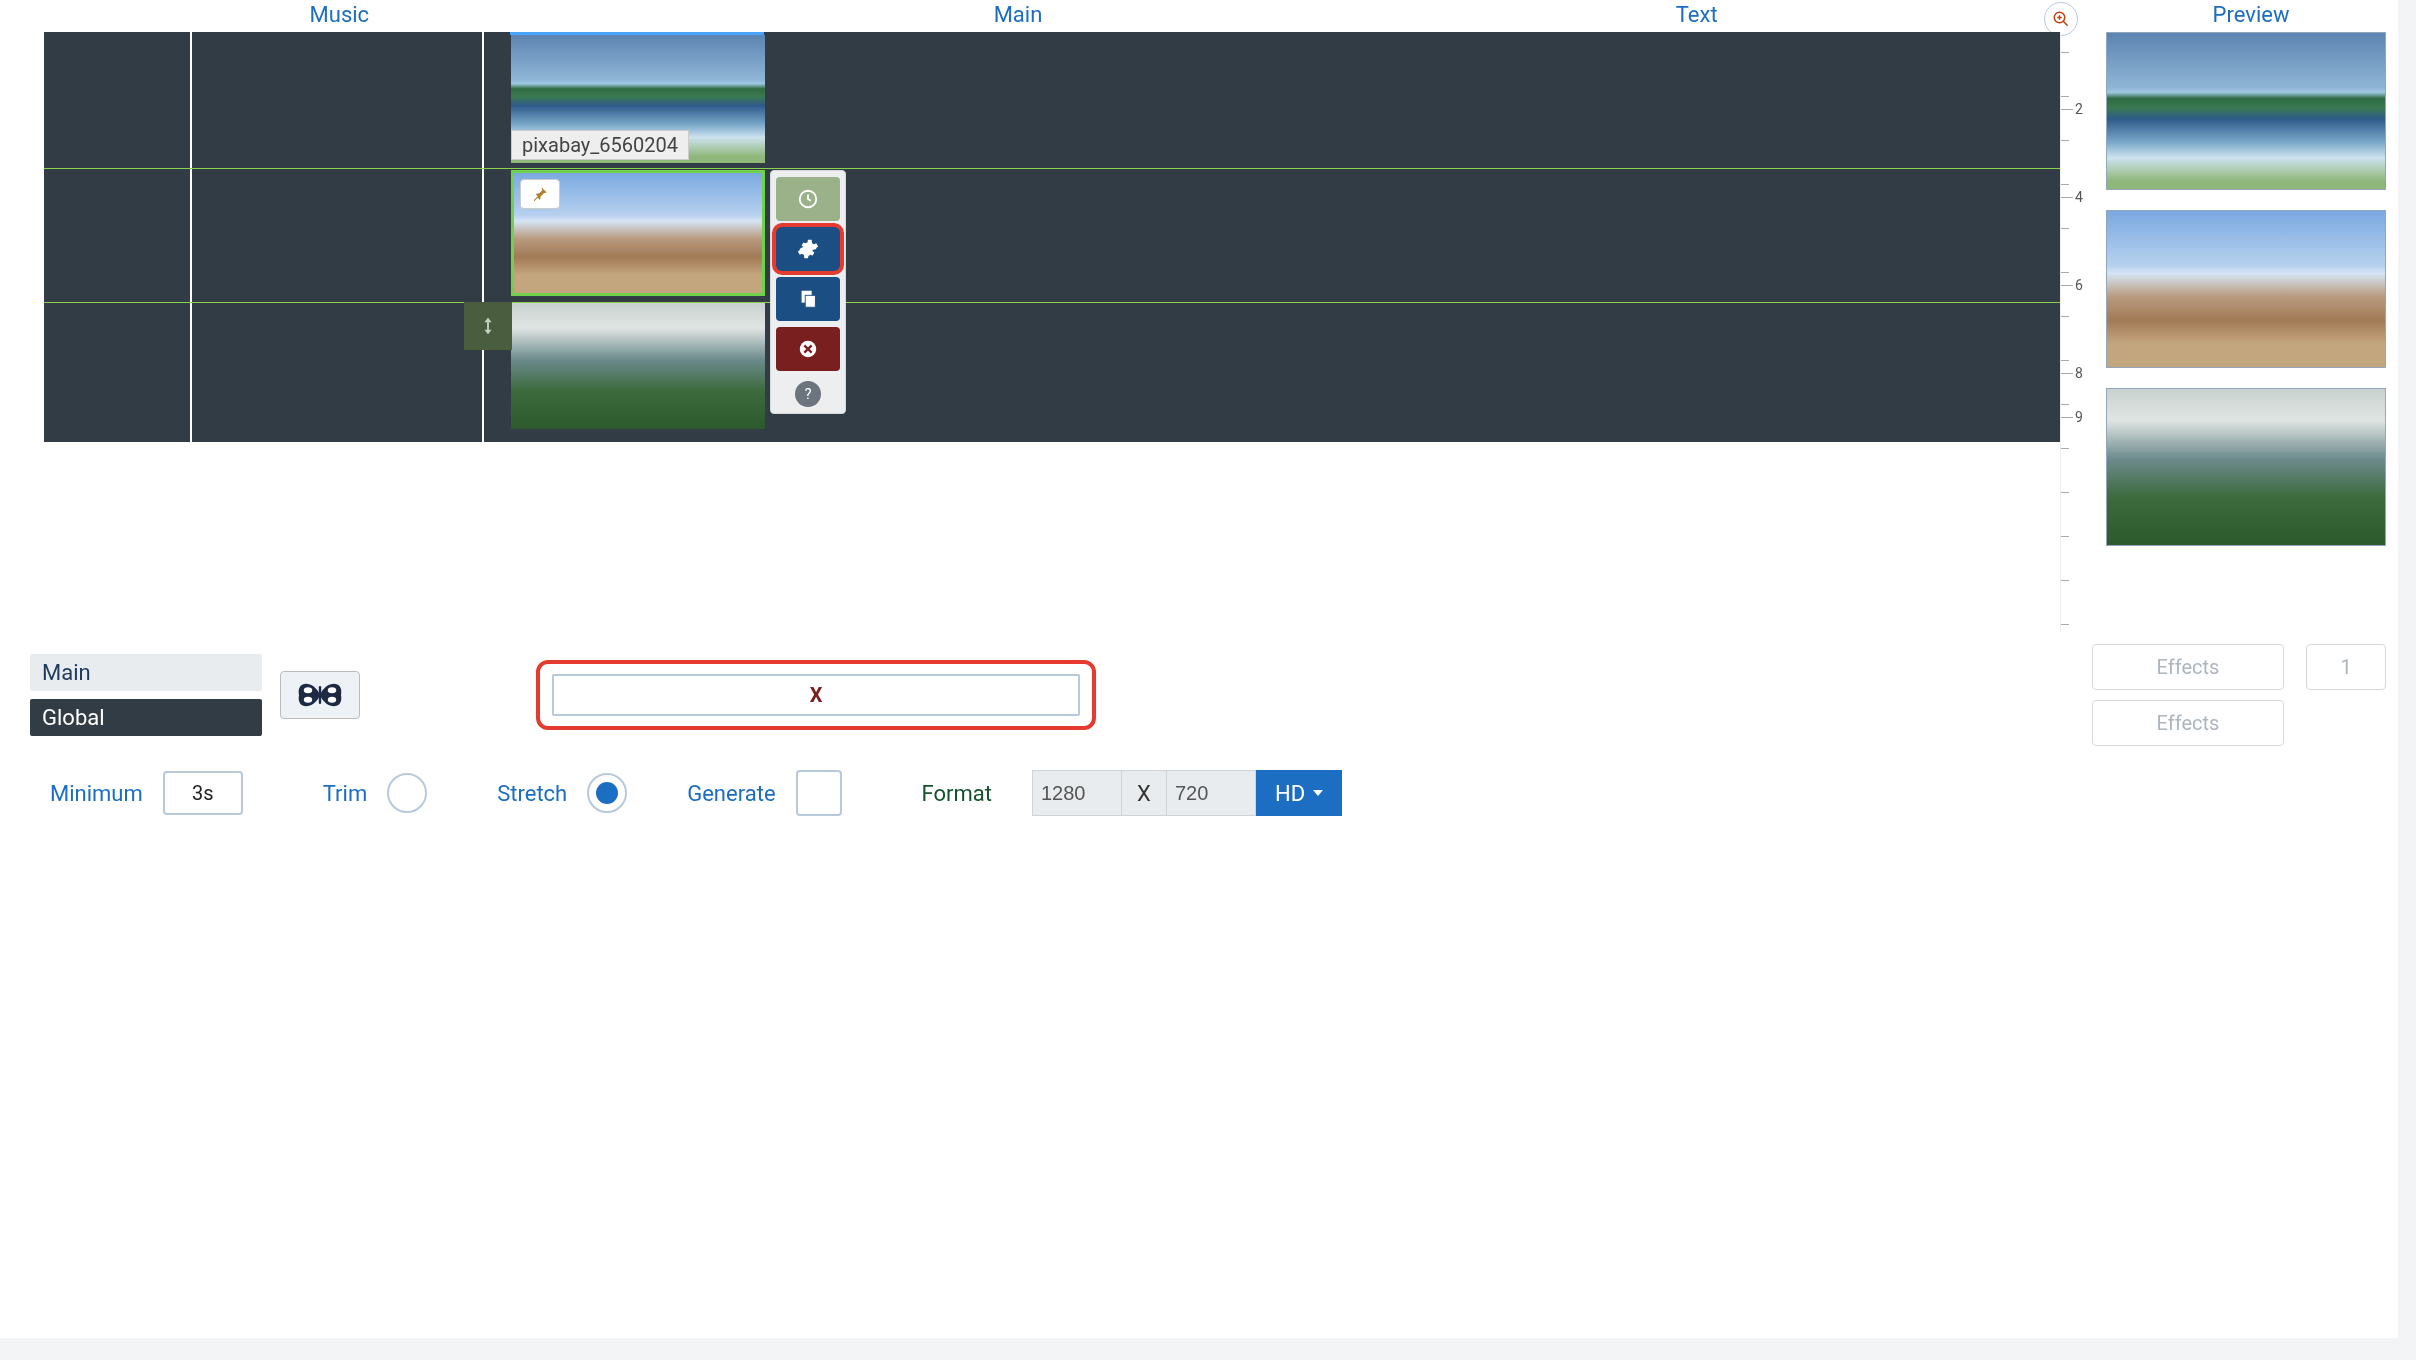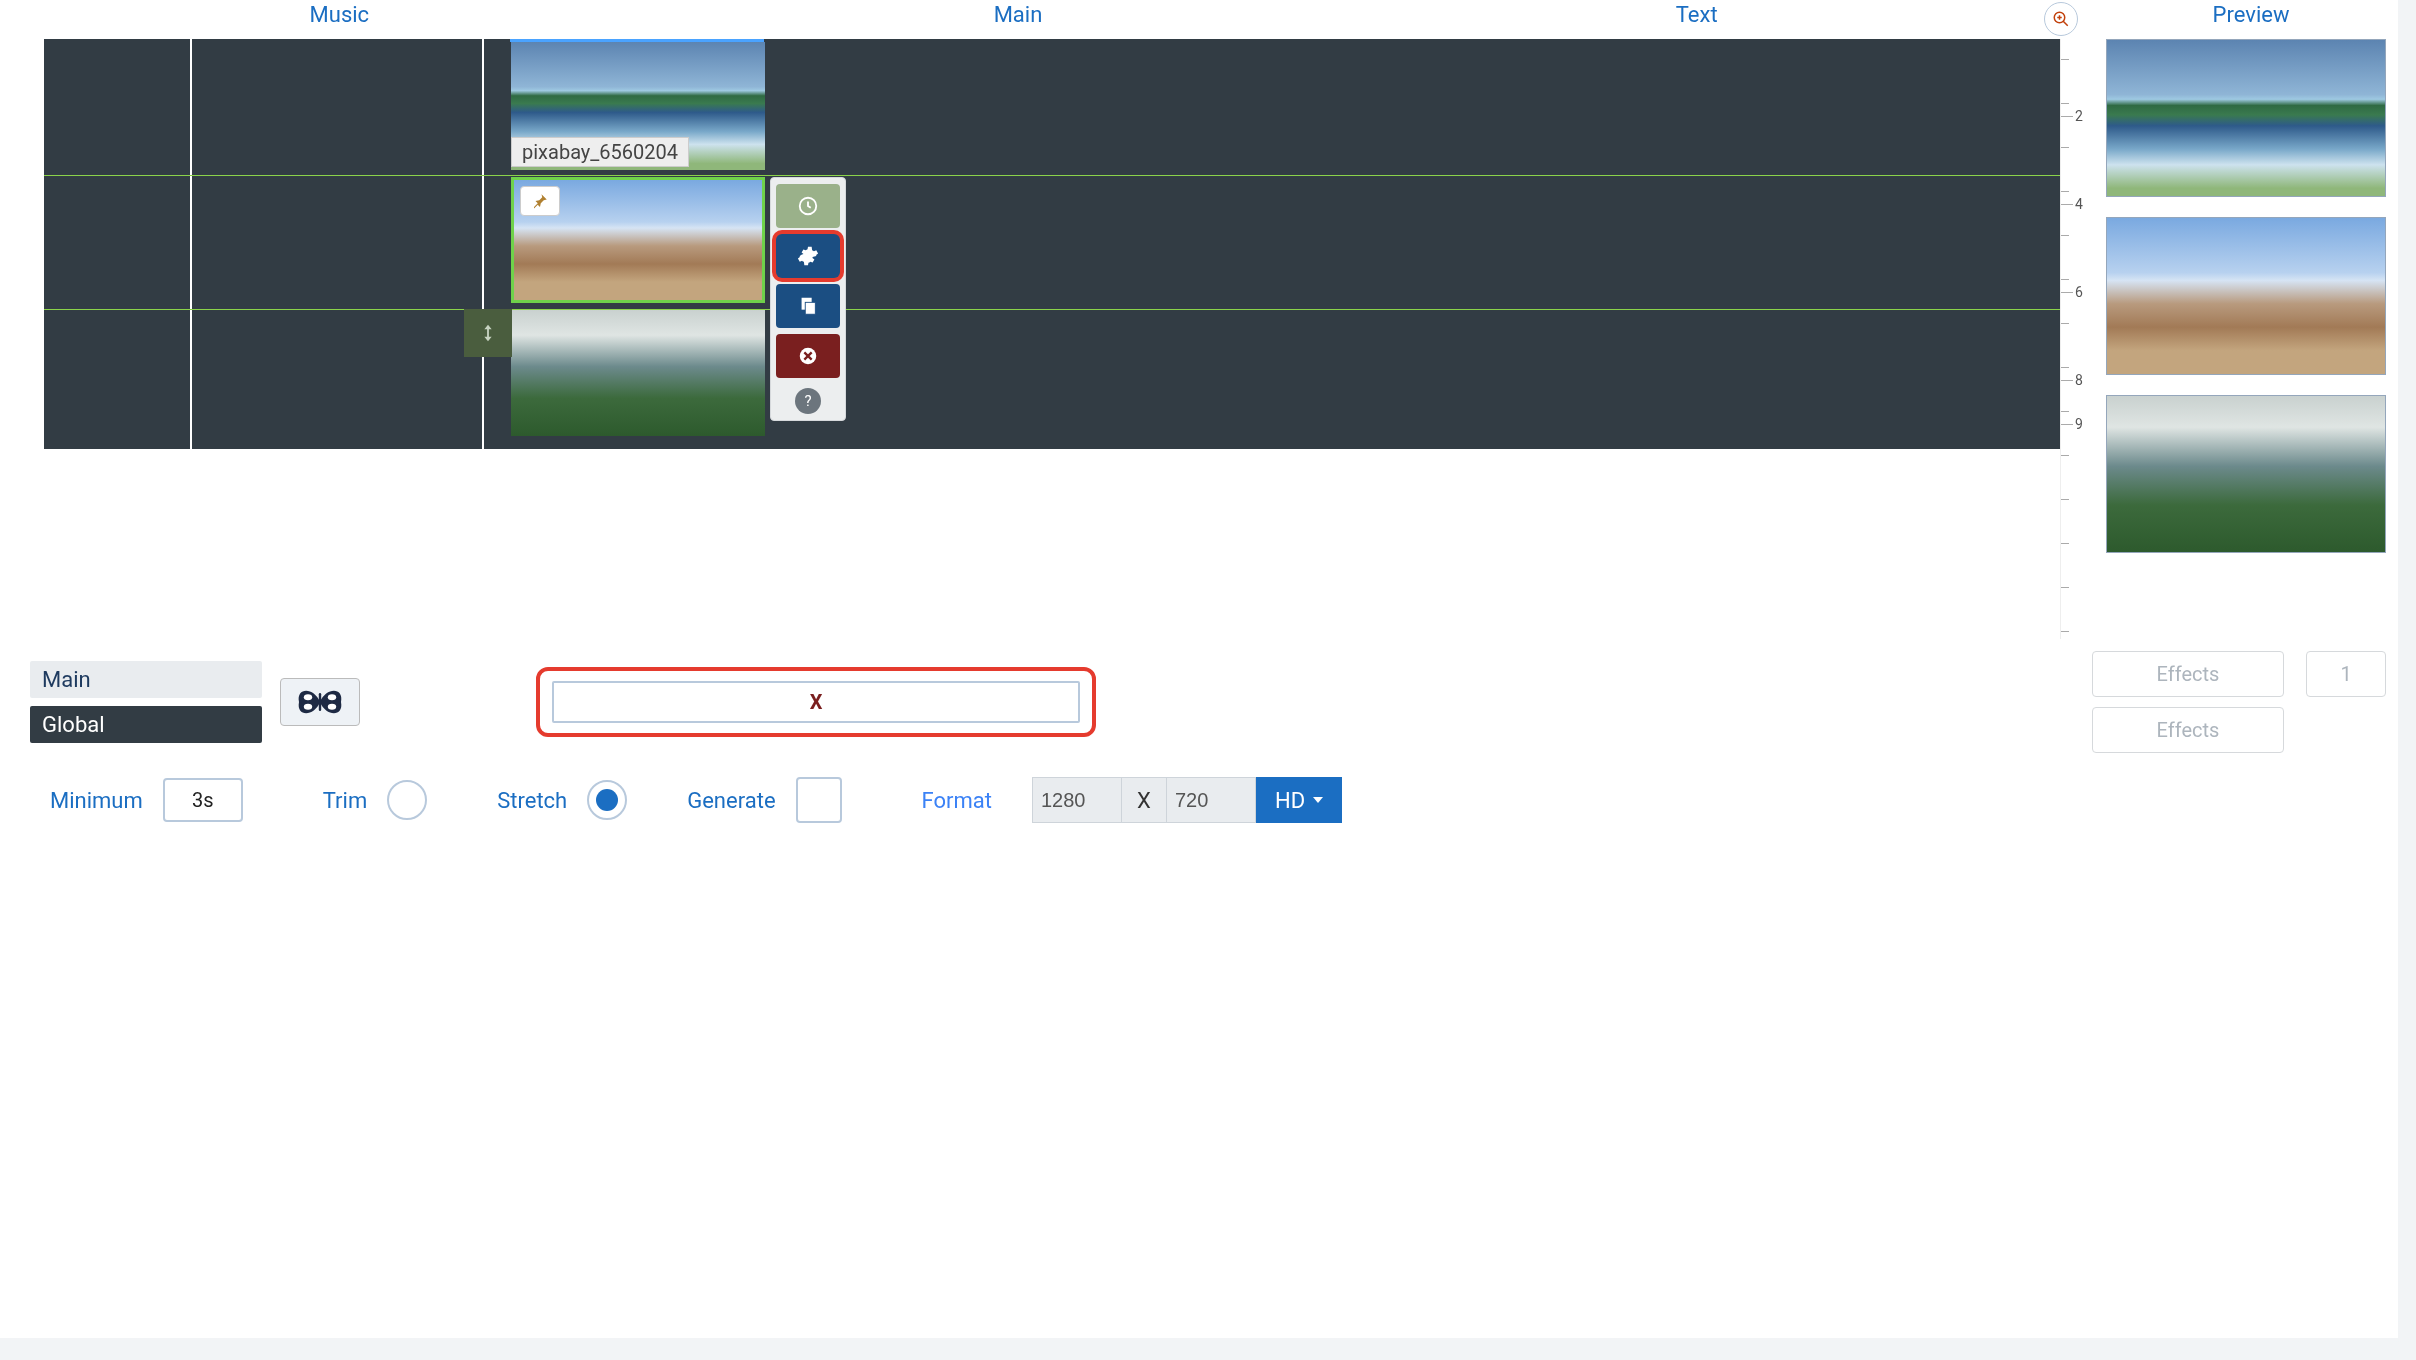--- a/index.html
+++ b/index.html
@@ -1,20 +1,20 @@
 <!DOCTYPE html>
 <html><head>
 <meta charset="utf-8">
 <style>
   * { box-sizing: border-box; margin: 0; padding: 0; }
   html, body { width: 100%; height: 100%; font-family: -apple-system, BlinkMacSystemFont, "Segoe UI", Roboto, Arial, sans-serif; font-size: 20px; color: #222; background: #fff; }
   body { position: relative; padding-bottom: 40px; }
 
   
-  .top-tabs { display: flex; align-items: flex-start; height: 39px; }
+  .top-tabs { display: flex; align-items: flex-start; height: 32px; }
   .top-tabs .tab { flex: 1; text-align: center; color: #1b6ec2; cursor: pointer; padding-top: 2px; font-size: 22px; }
   .top-tabs .tab.preview { flex: 0 0 330px; }
   .top-tabs .zoom-pocket { flex: 0 0 50px; display: flex; justify-content: center; align-items: flex-start; }
   .zoom-btn { width: 34px; height: 34px; border: 1px solid #b8c9dc; border-radius: 50%; display:flex; align-items:center; justify-content:center; color:#c2410c; cursor:pointer; background:#fff; margin-top:2px;}
   .zoom-btn svg { width:18px; height:18px; }
 
   
   .workspace { display:flex; align-items:flex-start; }
   .timeline-wrap { flex:1; padding:0 0 0 44px; position:relative; }
   .timeline { position:relative; background:#323c44; height:410px; overflow:hidden; }
@@ -76,21 +76,21 @@
   .effects-count { width:80px; height:46px; border:1px solid #d6d9dc; border-radius:4px; color:#adb5bd; display:flex; align-items:center; justify-content:center; font-size:20px;}
 
   
   .bottom-bar { display:flex; align-items:center; gap:20px; padding:24px 40px 0 50px; font-size:22px; color:#1b6ec2; }
   .bottom-bar .lbl { color:#1b6ec2; }
   .min-box { width:80px; height:44px; border:2px solid #b8c9dc; border-radius:4px; display:flex; align-items:center; justify-content:center; color:#222; font-size:20px;}
   .radio { width:40px; height:40px; border:2px solid #b8c9dc; border-radius:50%; display:flex; align-items:center; justify-content:center; background:#fff; cursor:pointer;}
   .radio .dot { width:22px; height:22px; border-radius:50%; background:#1b6ec2; display:none;}
   .radio.on .dot{display:block;}
   .check { width:46px; height:46px; border:2px solid #b8c9dc; border-radius:4px; background:#fff; cursor:pointer;}
-  .format-lbl{ color:#3b82f6; }
+  .format-lbl{ color:#14532d; }
   .fmt-group { display:flex; }
   .fmt-in { width:90px; height:46px; background:#e9ecef; border:1px solid #ced4da; padding:0 8px; font-size:20px; color:#555;}
   .fmt-x  { width:44px; height:46px; background:#e9ecef; border-top:1px solid #ced4da; border-bottom:1px solid #ced4da; display:flex;align-items:center;justify-content:center;color:#333;}
   .fmt-hd { height:46px; padding:0 18px; background:#1b6ec2; color:#fff; display:flex; align-items:center; gap:8px; cursor:pointer; border:1px solid #1b6ec2;}
   .caret{ width:0;height:0;border-left:5px solid transparent;border-right:5px solid transparent;border-top:6px solid #fff;}
 
   .footer-strip{ position:absolute; left:0; right:18px; bottom:0; height:22px; background:#f2f4f6;}
   .vscroll{position:absolute; top:0; right:0; bottom:0; width:18px; background:#f2f4f6;}
 </style>
 </head>

